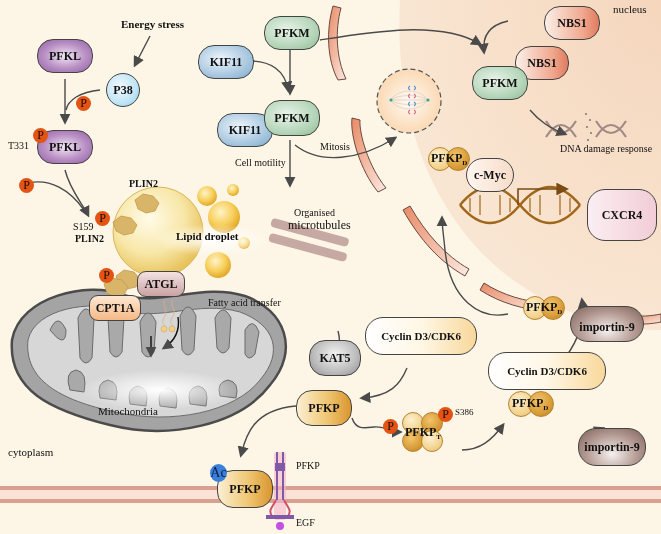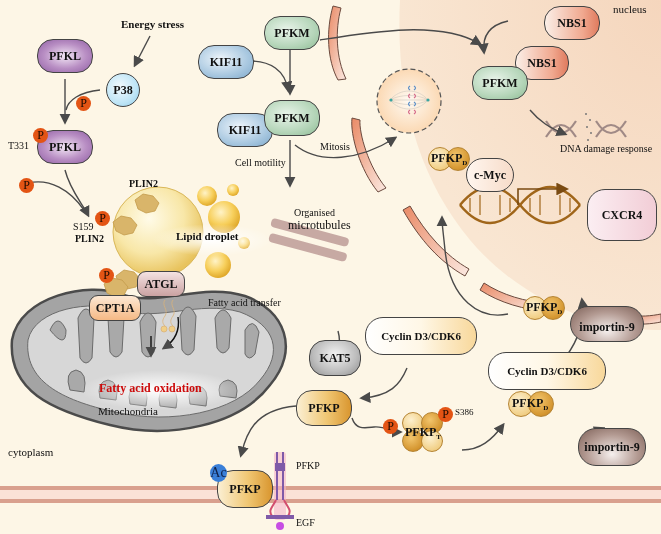--- a/index.html
+++ b/index.html
@@ -243,21 +243,20 @@
 <div class="t" style="left:8px;top:140px;font-size:10px;">T331</div>
 <div class="pbadge" style="left:19px;top:178px;">P</div>
 <div class="t b" style="left:129px;top:178px;font-size:10px;">PLIN2</div>
 <div class="pbadge" style="left:95px;top:211px;">P</div>
 <div class="t" style="left:73px;top:221px;font-size:10px;">S159</div>
 <div class="t b" style="left:75px;top:233px;font-size:10px;">PLIN2</div>
 <div class="pbadge" style="left:99px;top:268px;">P</div>
 <div class="node atgl" style="left:137px;top:271px;width:48px;height:26px;border-radius:9px;">ATGL</div>
 <div class="node cpt" style="left:89px;top:295px;width:52px;height:26px;border-radius:9px;">CPT1A</div>
 <div class="t" style="left:200px;top:297px;font-size:10px;margin-left:8px;">Fatty acid transfer</div>
-<div class="t b" style="left:99px;top:381px;font-size:12px;color:#cc0a0a;">Fatty acid oxidation</div>
 
 <div class="node pill pfkm" style="left:264px;top:16px;width:56px;height:34px;">PFKM</div>
 <div class="node pill kif" style="left:198px;top:45px;width:56px;height:34px;">KIF11</div>
 <div class="node pill kif" style="left:217px;top:113px;width:56px;height:34px;">KIF11</div>
 <div class="node pill pfkm" style="left:264px;top:100px;width:56px;height:36px;">PFKM</div>
 <div class="t" style="left:235px;top:157px;font-size:10px;">Cell motility</div>
 <div class="t" style="left:320px;top:141px;font-size:10px;">Mitosis</div>
 <div class="t" style="left:294px;top:207px;font-size:10px;">Organised</div>
 <div class="t" style="left:288px;top:218px;font-size:12px;">microtubules</div>
 

